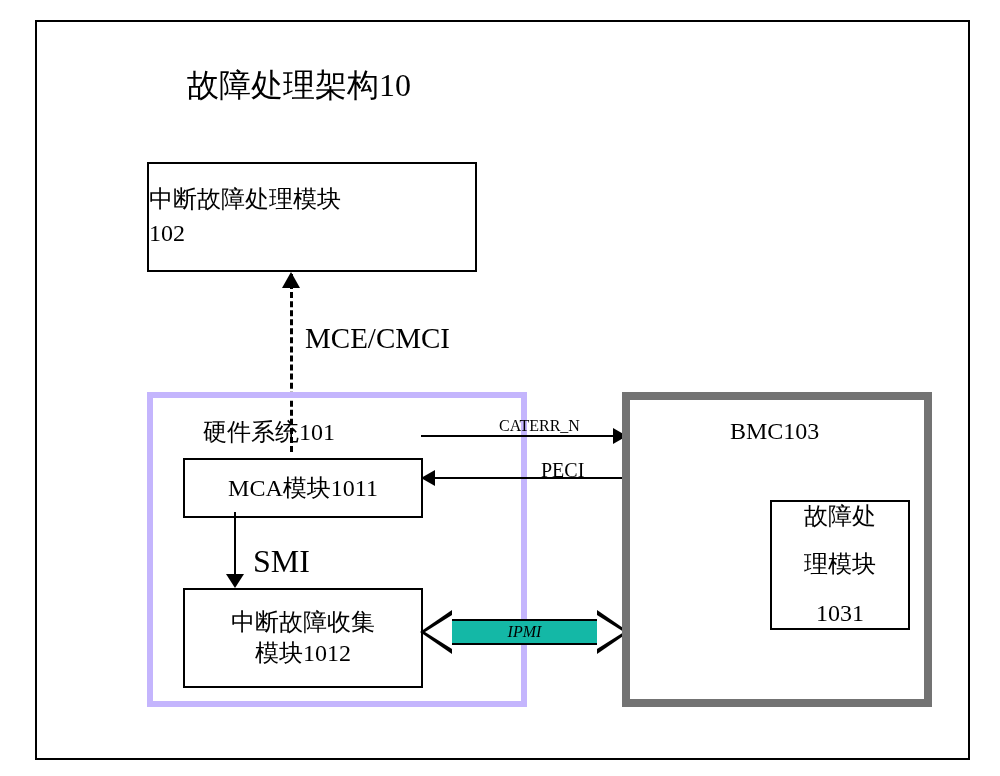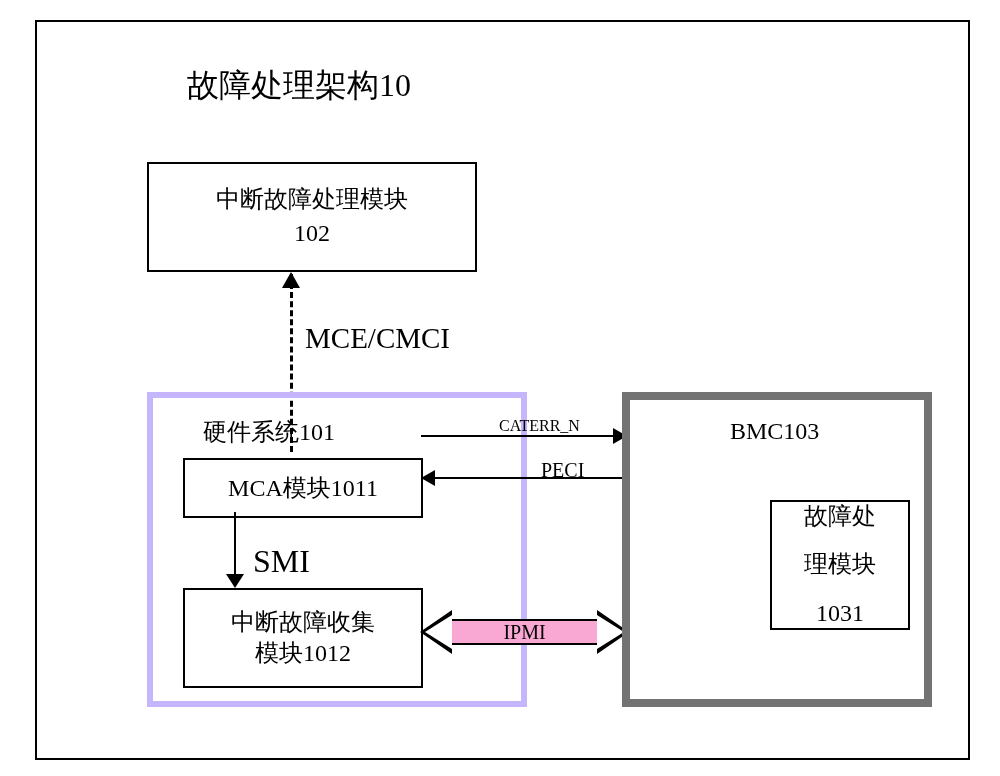--- a/index.html
+++ b/index.html
@@ -26,21 +26,20 @@
     }
     .module-102 {
       position: absolute;
       left: 110px;
       top: 140px;
       width: 330px;
       height: 110px;
       border: 2px solid #000;
       display: flex;
       flex-direction: column;
-      align-items: center;
       justify-content: center;
       font-size: 24px;
       line-height: 1.4;
     }
     .module-101 {
       position: absolute;
       left: 110px;
       top: 370px;
       width: 380px;
       height: 315px;
@@ -211,25 +210,26 @@
     }
     
     .ipmi-body {
       position: absolute;
       left: 415px;
       top: 597px;
       width: 145px;
       height: 26px;
       border-top: 2px solid #000;
       border-bottom: 2px solid #000;
-      background: #f9a8d4;
+      background: #14b8a6;
       display: flex;
       align-items: center;
       justify-content: center;
-      font-size: 20px;
+      font-size: 16px;
+      font-style: italic;
     }
     .ipmi-left-head {
       position: absolute;
       left: 383px;
       top: 588px;
       width: 0;
       height: 0;
       border-top: 22px solid transparent;
       border-bottom: 22px solid transparent;
       border-right: 32px solid #000;

